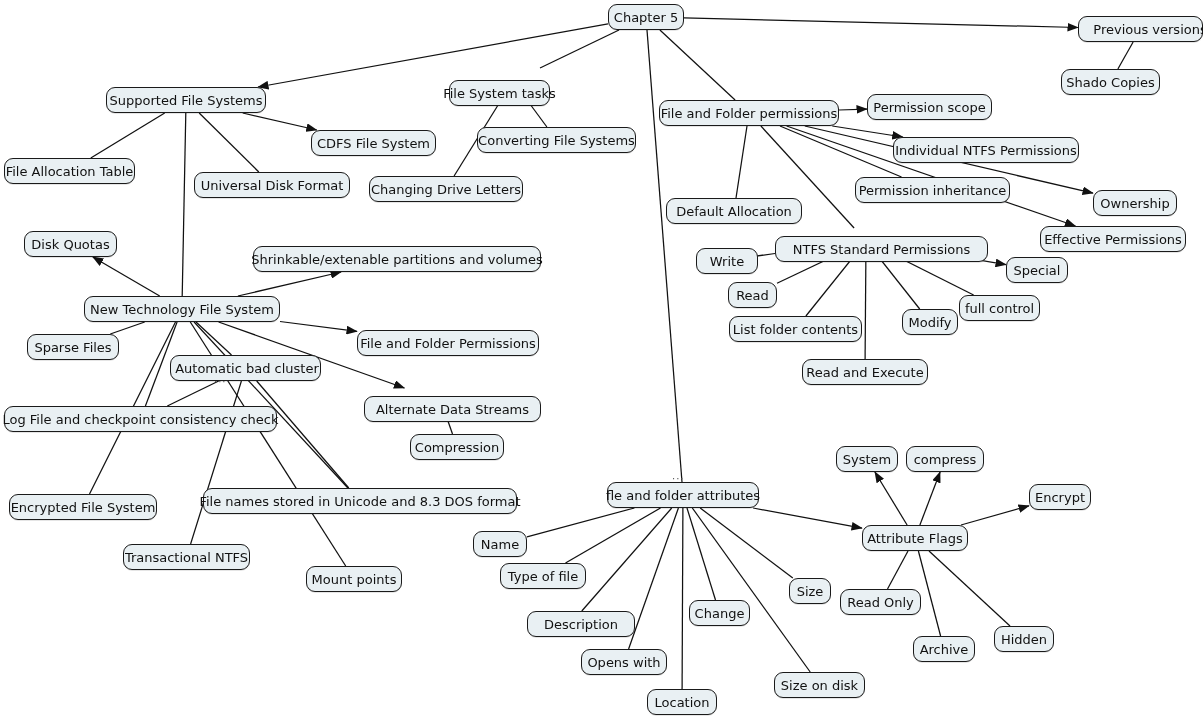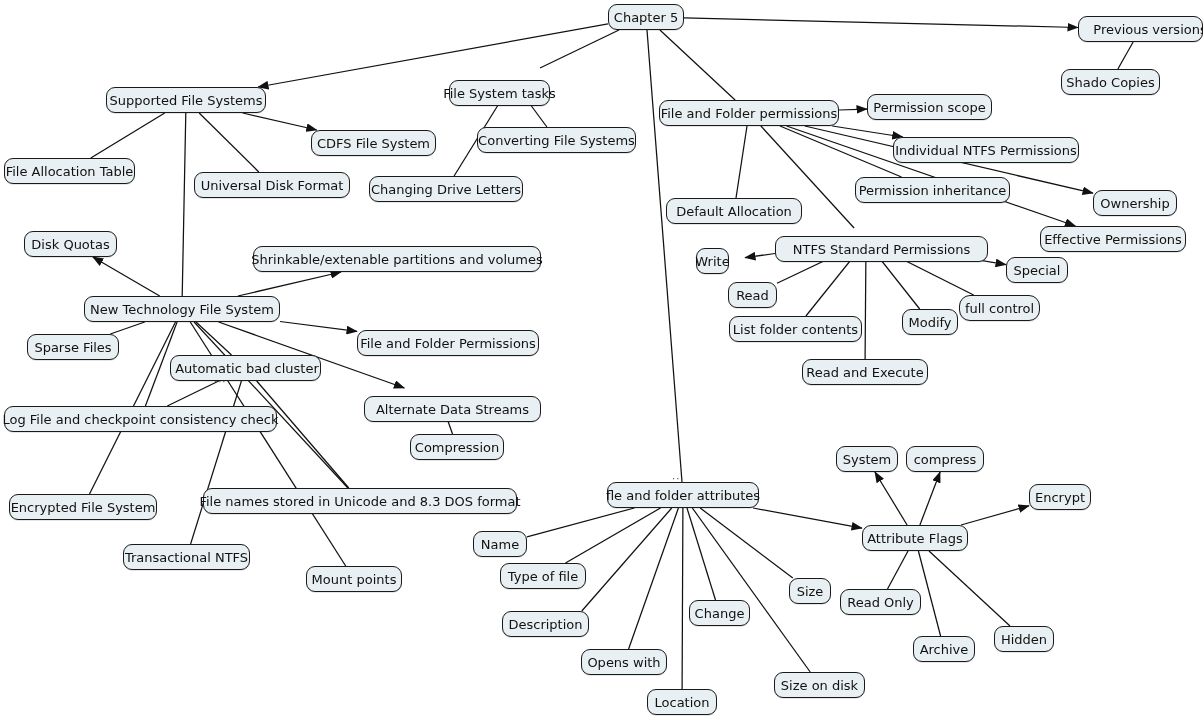--- a/index.html
+++ b/index.html
@@ -135,25 +135,25 @@
       <div class="node" style="left: 4px; top: 158px; width: 131px;">File Allocation Table</div>
       <div class="node" style="left: 194px; top: 172px; width: 156px;">Universal Disk Format</div>
       <div class="node" style="left: 369px; top: 176px; width: 154px;">Changing Drive Letters</div>
       <div class="node" style="left: 855px; top: 177px; width: 155px;">Permission inheritance</div>
       <div class="node" style="left: 1093px; top: 190px; width: 84px;">Ownership</div>
       <div class="node" style="left: 666px; top: 198px; width: 136px;">Default Allocation</div>
       <div class="node" style="left: 1040px; top: 226px; width: 146px;">Effective Permissions</div>
       <div class="node" style="left: 24px; top: 231px; width: 93px;">Disk Quotas</div>
       <div class="node" style="left: 253px; top: 246px; width: 288px;">Shrinkable/extenable partitions and volumes</div>
       <div class="node" style="left: 775px; top: 236px; width: 213px;">NTFS Standard Permissions</div>
-      <div class="node" style="left: 696px; top: 248px; width: 33px;">Write</div>
+      <div class="node" style="left: 696px; top: 248px; width: 62px;">Write</div>
       <div class="node" style="left: 1006px; top: 257px; width: 62px;">Special</div>
       <div class="node" style="left: 728px; top: 282px; width: 49px;">Read</div>
       <div class="node" style="left: 84px; top: 296px; width: 196px;">New Technology File System</div>
-      <div class="node" style="left: 959px; top: 295px; width: 81px; border-radius: 11px;">full control</div>
+      <div class="node" style="left: 959px; top: 295px; width: 81px;">full control</div>
       <div class="node" style="left: 902px; top: 309px; width: 56px;">Modify</div>
       <div class="node" style="left: 729px; top: 316px; width: 133px;">List folder contents</div>
       <div class="node" style="left: 357px; top: 330px; width: 182px;">File and Folder Permissions</div>
       <div class="node" style="left: 27px; top: 334px; width: 92px;">Sparse Files</div>
       <div class="node" style="left: 170px; top: 355px; width: 151px; padding-left: 12px;">Automatic bad cluster</div>
       <div class="node" style="left: 802px; top: 359px; width: 126px;">Read and Execute</div>
       <div class="node" style="left: 364px; top: 388px; width: 177px; margin-top: 8px;">Alternate Data Streams</div>
       <div class="node" style="left: 4px; top: 406px; width: 273px;">Log File and checkpoint consistency check</div>
       <div class="node" style="left: 410px; top: 434px; width: 94px;">Compression</div>
       <div class="node" style="left: 836px; top: 446px; width: 62px;">System</div>
@@ -162,21 +162,21 @@
       <div class="node" style="left: 1029px; top: 484px; width: 62px;">Encrypt</div>
       <div class="node" style="left: 9px; top: 494px; width: 148px;">Encrypted File System</div>
       <div class="node" style="left: 203px; top: 488px; width: 314px;">File names stored in Unicode and 8.3 DOS format</div>
       <div class="node" style="left: 862px; top: 525px; width: 106px;">Attribute Flags</div>
       <div class="node" style="left: 473px; top: 531px; width: 54px;">Name</div>
       <div class="node" style="left: 123px; top: 544px; width: 127px;">Transactional NTFS</div>
       <div class="node" style="left: 500px; top: 563px; width: 86px;">Type of file</div>
       <div class="node" style="left: 306px; top: 566px; width: 96px;">Mount points</div>
       <div class="node" style="left: 789px; top: 578px; width: 42px;">Size</div>
       <div class="node" style="left: 840px; top: 589px; width: 81px;">Read Only</div>
-      <div class="node" style="left: 502px; top: 611px; width: 87px;">Description</div>
+      <div class="node" style="left: 527px; top: 611px; width: 108px;">Description</div>
       <div class="node" style="left: 689px; top: 600px; width: 61px;">Change</div>
       <div class="node" style="left: 994px; top: 626px; width: 60px;">Hidden</div>
       <div class="node" style="left: 913px; top: 636px; width: 62px;">Archive</div>
       <div class="node" style="left: 581px; top: 649px; width: 86px;">Opens with</div>
       <div class="node" style="left: 774px; top: 672px; width: 91px;">Size on disk</div>
       <div class="node" style="left: 647px; top: 689px; width: 70px;">Location</div>
     </div>
   <div id="artifact-layer">
       <div class="artifact" style="left: 214px; top: 376px;">···</div>
       <div class="artifact" style="left: 672px; top: 473px;">···</div>

